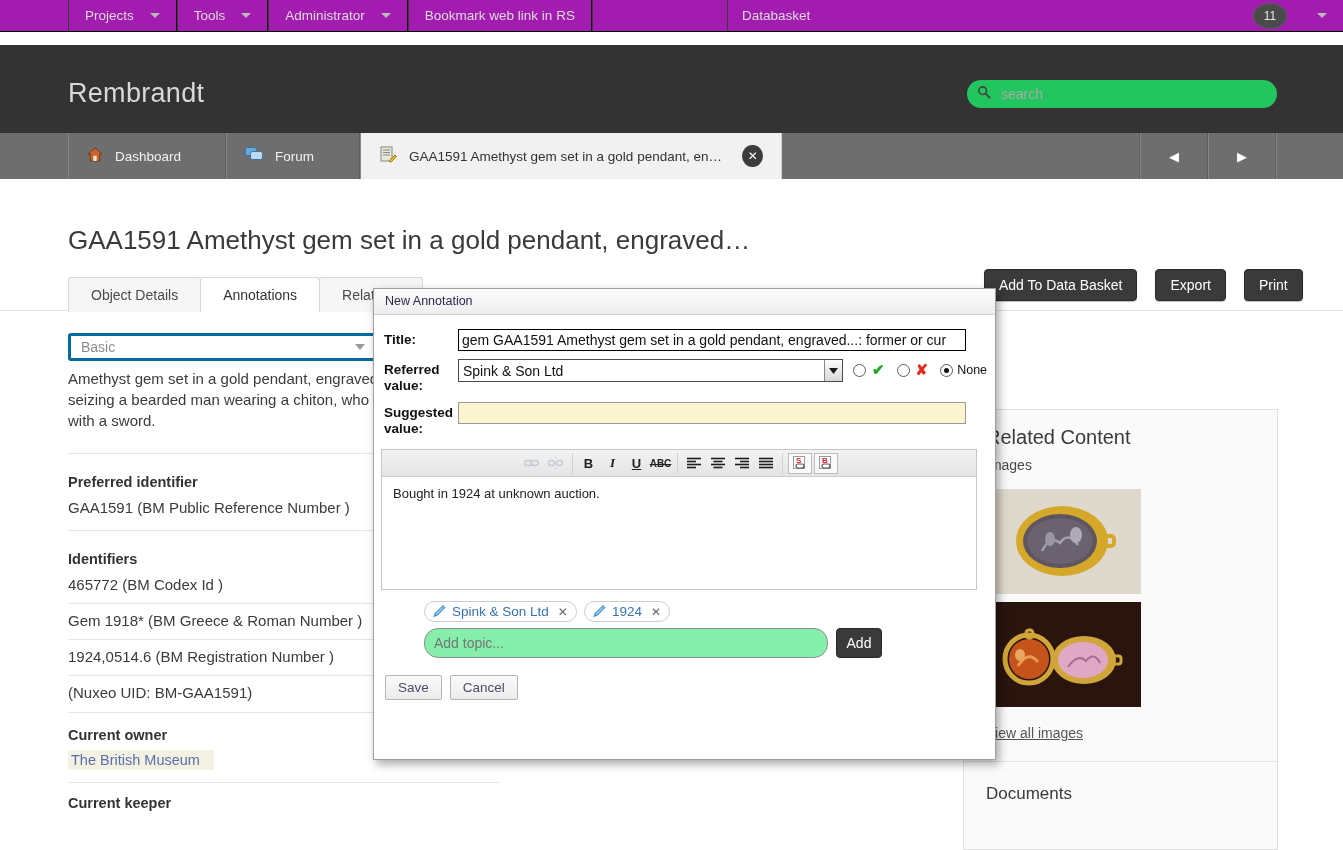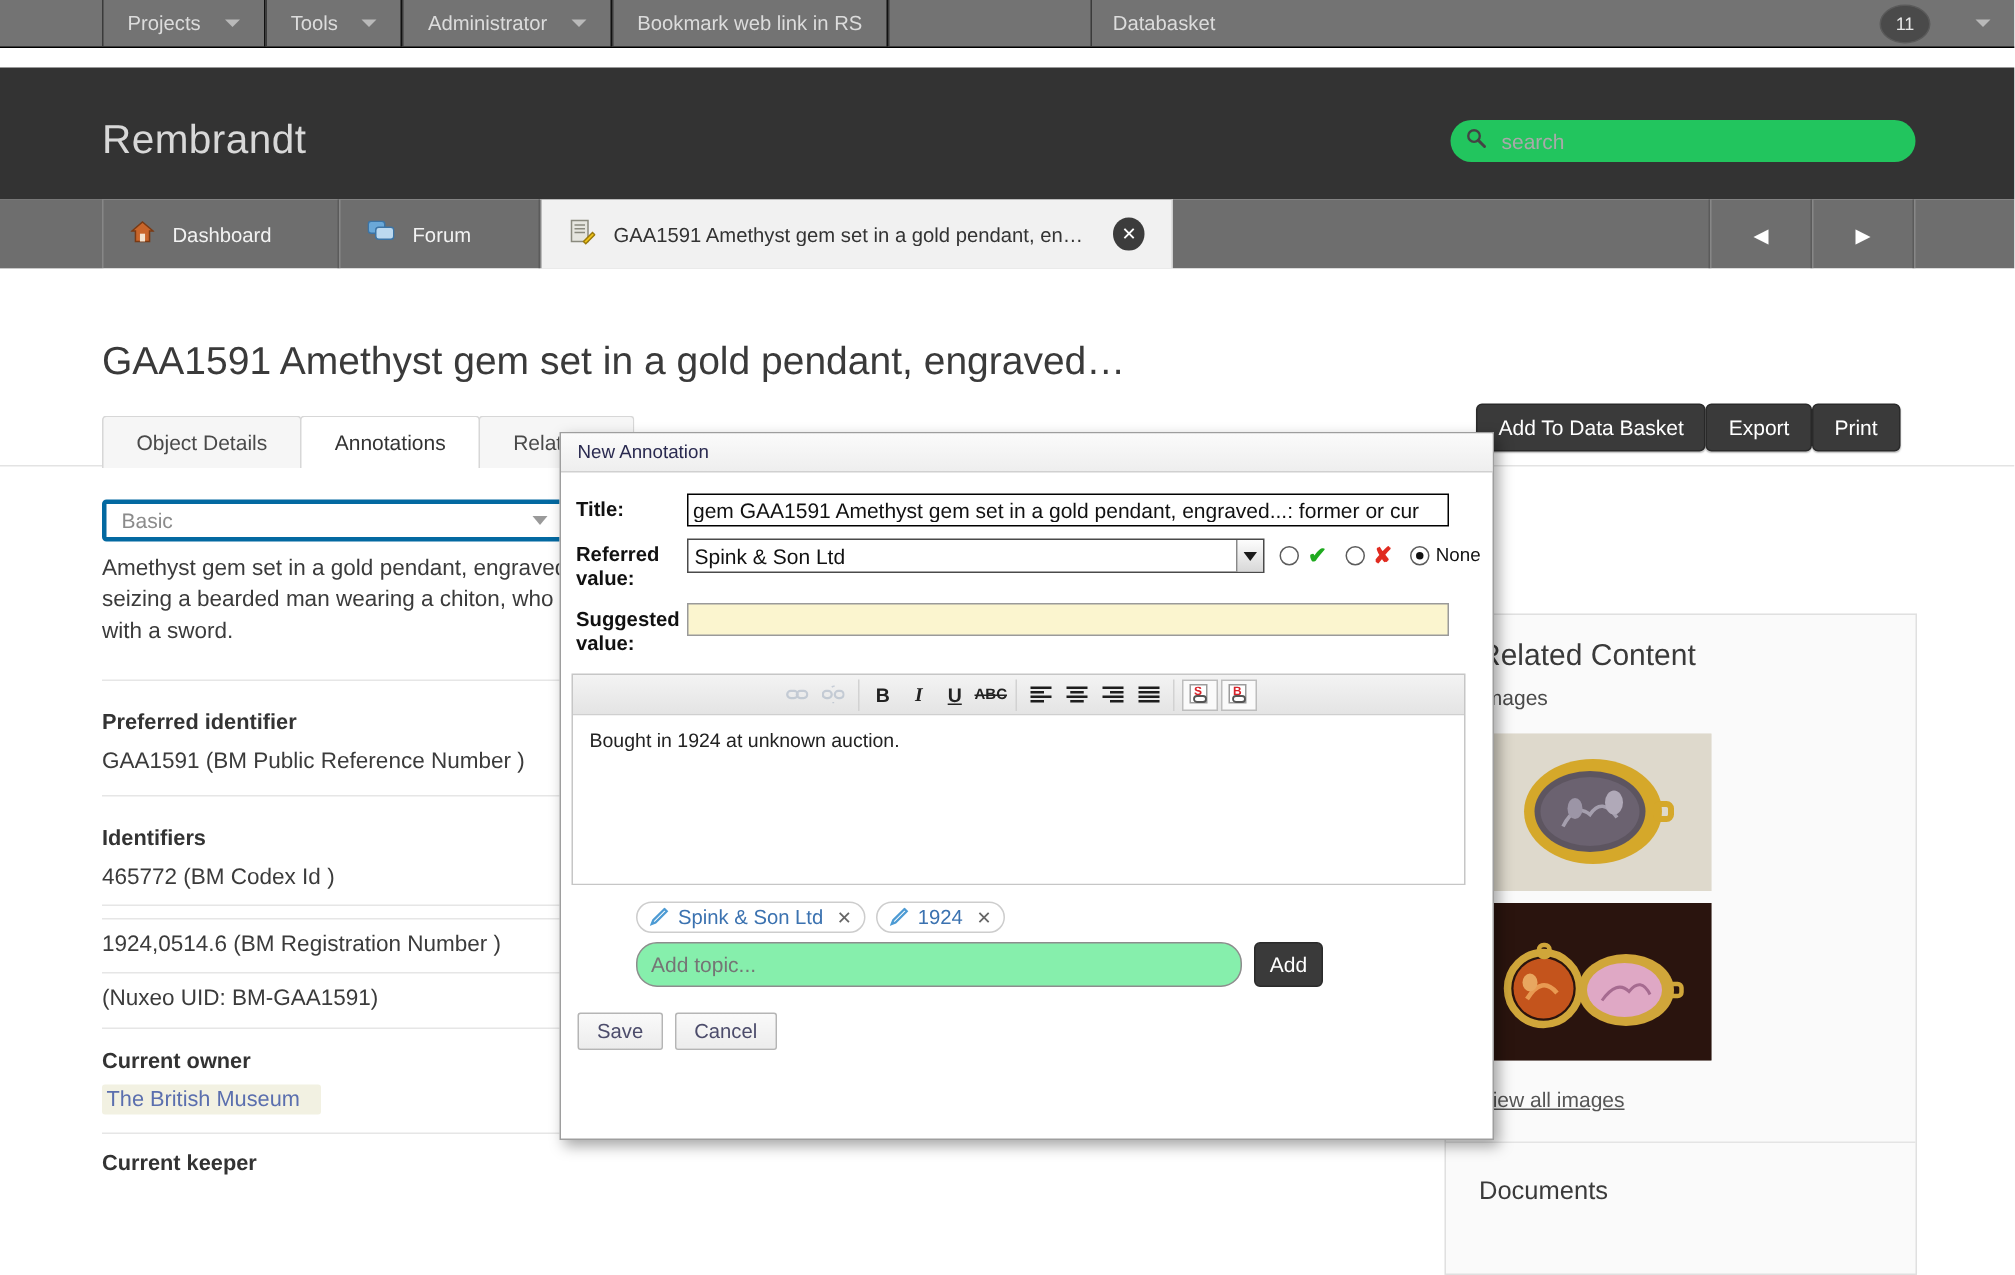--- a/index.html
+++ b/index.html
@@ -8,21 +8,21 @@
     width:1343px; height:850px;
     font-family:"Liberation Sans", sans-serif;
     background:#ffffff;
     overflow:hidden;
     position:relative;
   }
 
   
   #topnav {
     position:absolute; left:0; top:0; width:1343px; height:32px;
-    background:#737373; border-bottom:1px solid #000;
+    background:#a21caf; border-bottom:1px solid #000;
     display:flex; align-items:stretch;justify-content:flex-end;
   }
   #topnav .spacer-left { width:68px; }
   .tn-item {
     display:flex; align-items:center; gap:16px;
     padding:0 16px; color:#dcdcdc; font-size:13.5px;
     border-left:1px solid #3b3b3b; border-right:1px solid #111;
     cursor:default; white-space:nowrap;
   }
   .tn-item .lbl { line-height:45px; }
@@ -95,21 +95,21 @@
   #ts-end  { position:absolute; left:1276px; top:0; width:67px; height:46px; border-left:1px solid #878787;}
 
   
   #pagebody { position:absolute; left:0; top:179px; width:1343px; height:671px; background:#fff; }
   #pagetitle {
     position:absolute; left:68px; top:225px;
     font-size:26px; color:#3a3a3a; font-weight:400;
   }
 
   
-  #actionbar { position:absolute; left:984px; top:269px; display:flex; gap:0; }
+  #actionbar { position:absolute; left:984px; top:269px; display:flex; gap:18px; }
   .act-btn {
     background:#3a3a3a; color:#fff; font-size:14px;
     padding:7px 14px; border:1px solid #2a2a2a; border-radius:4px;
     box-shadow:0 1px 1px rgba(0,0,0,.25);
   }
 
   
   #subtabs { position:absolute; left:68px; top:277px; display:flex; }
   .sub-tab {
     border:1px solid #d7d7d7; border-bottom:none;
@@ -351,20 +351,21 @@
   <div class="fld-text" style="width:420px">Amethyst gem set in a gold pendant, engraved with a Sphinx seizing a bearded man wearing a chiton, who defends himself with a sword.</div>
 
   <div class="rowline" style="margin-top:22px"></div>
   <div class="fld-label">Preferred identifier</div>
   <div class="fld-text">GAA1591 (BM Public Reference Number )</div>
 
   <div class="rowline" style="margin-top:12px"></div>
   <div class="fld-label">Identifiers</div>
   <div class="fld-text">465772 (BM Codex Id )</div>
   <div class="rowline" style="margin-top:8px"></div>
+  <div class="fld-text" style="margin-top:6px">Gem 1918* (BM Greece &amp; Roman Number )</div>
   <div class="rowline" style="margin-top:8px"></div>
   <div class="fld-text" style="margin-top:6px">1924,0514.6 (BM Registration Number )</div>
   <div class="rowline" style="margin-top:8px"></div>
   <div class="fld-text" style="margin-top:6px">(Nuxeo UID: BM-GAA1591)</div>
 
   <div class="rowline" style="margin-top:9px"></div>
   <div class="fld-label" style="margin-top:14px">Current owner</div>
   <div><span class="chip-link">The British Museum</span></div>
 
   <div class="rowline" style="margin-top:12px"></div>

